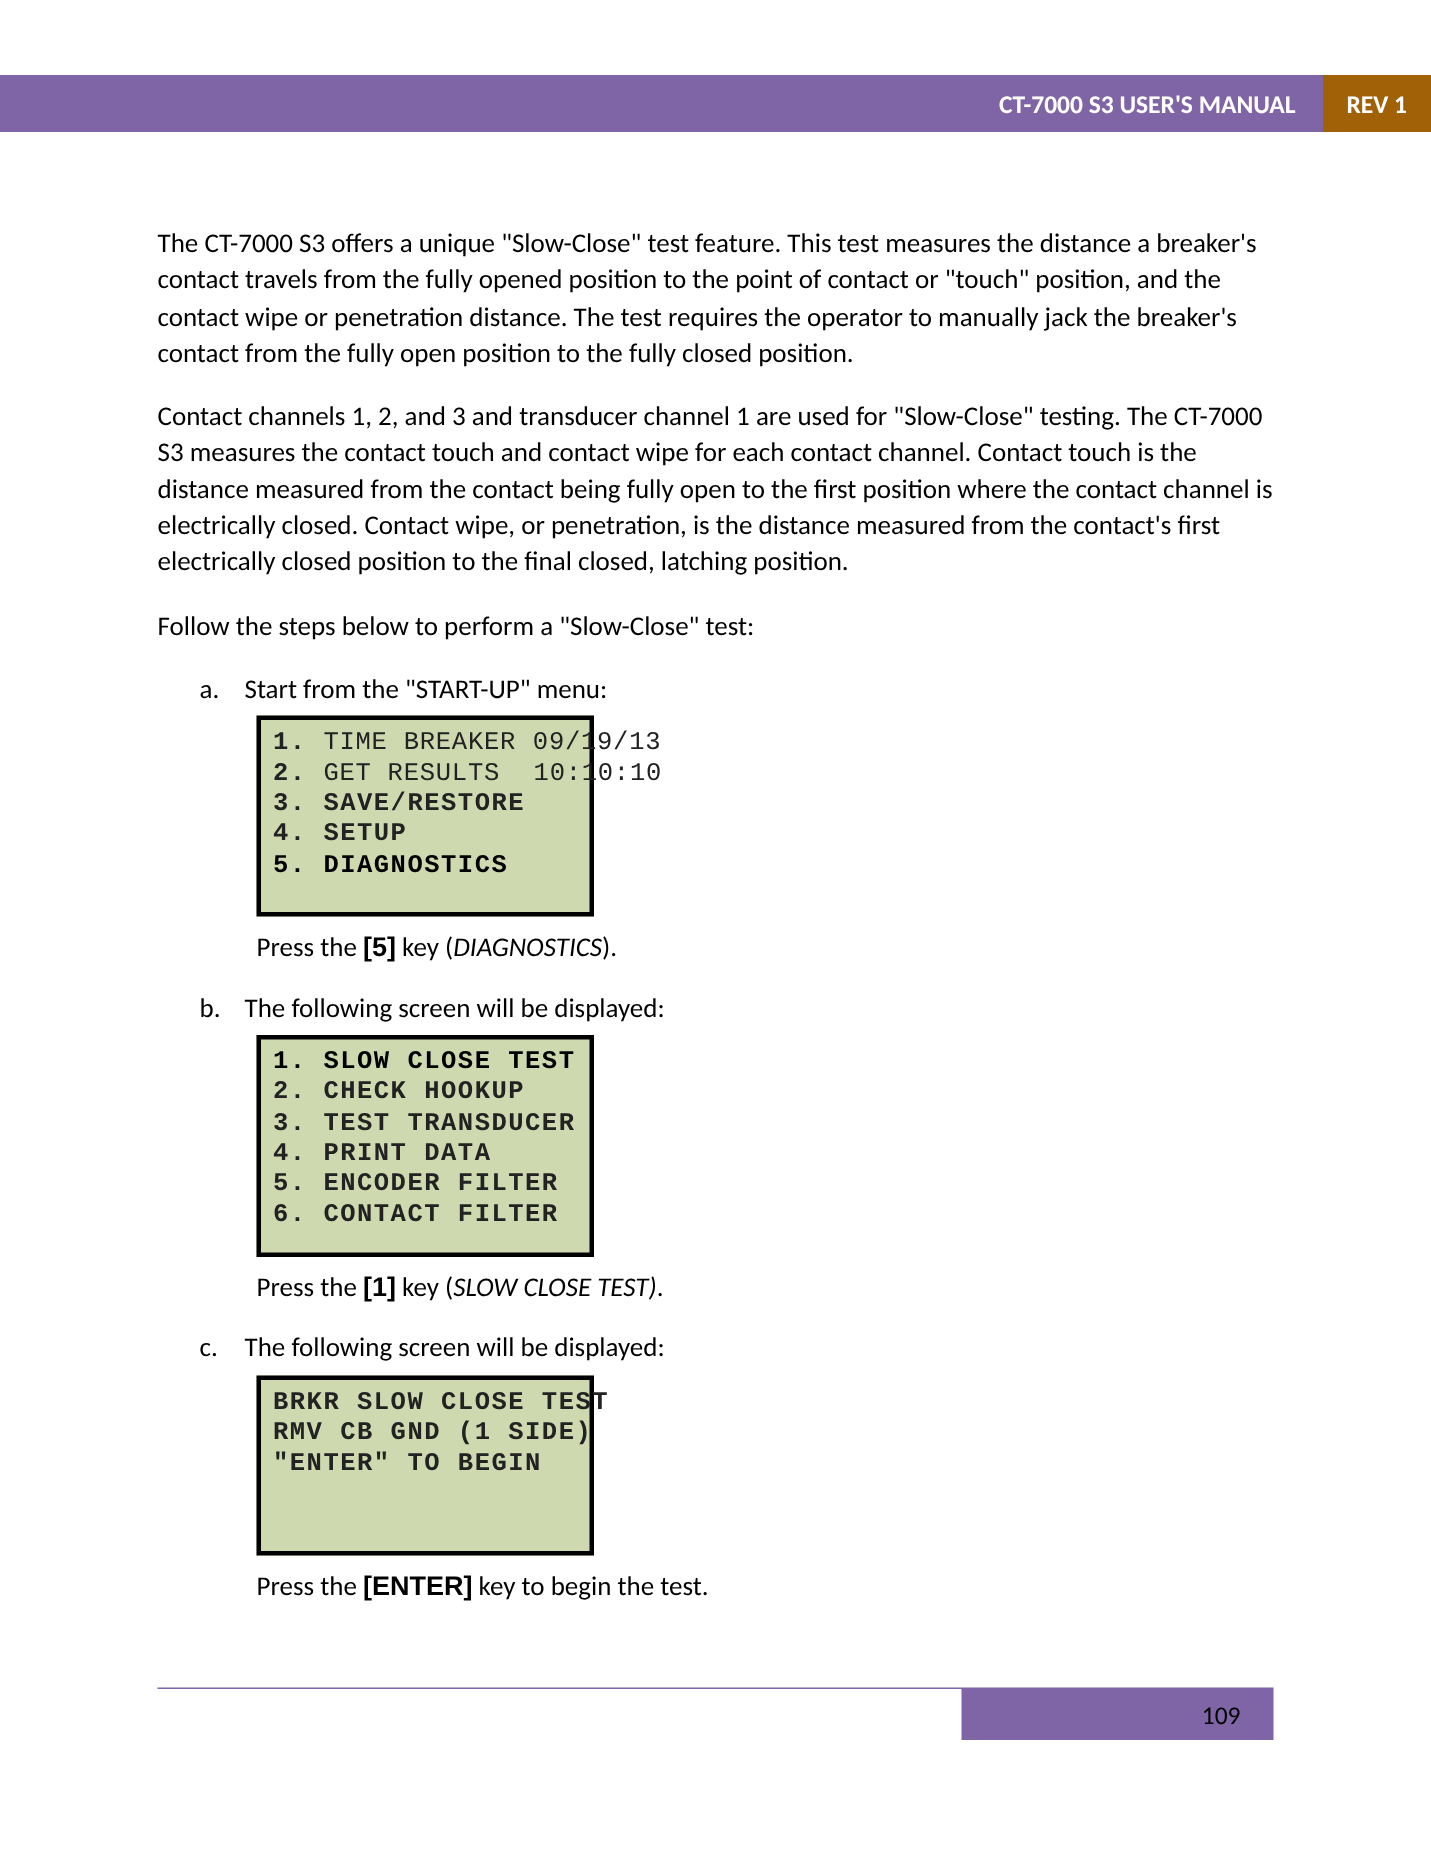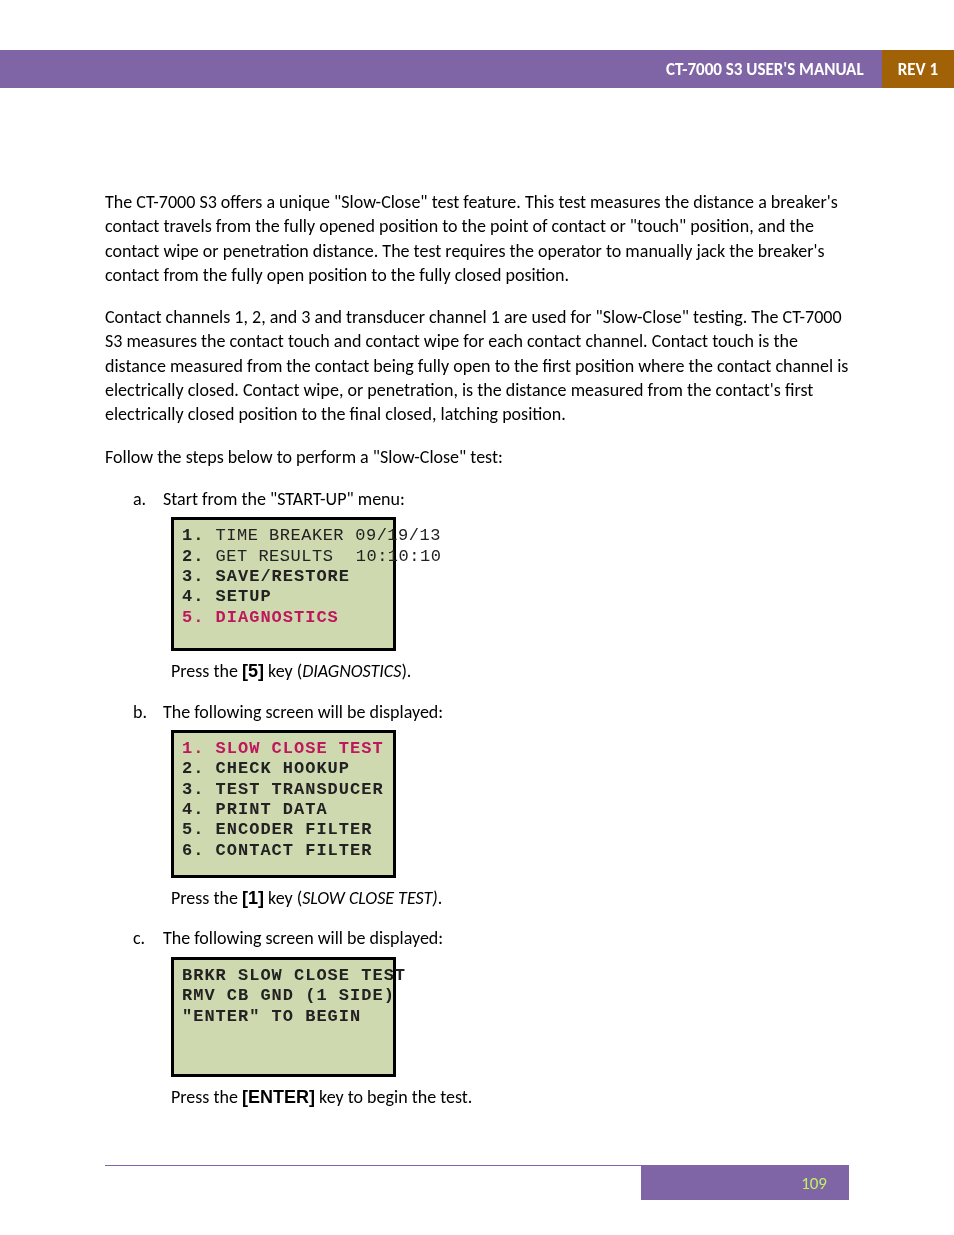--- a/index.html
+++ b/index.html
@@ -30,21 +30,21 @@
   .header .black-box {
     background: #a16207;
     color: #fff;
     font-weight: bold;
     font-size: 17px;
     display: flex;
     align-items: center;
     padding: 0 16px;
   }
   .content {
-    padding: 102px 105px 40px 105px;
+    padding: 62px 105px 40px 105px;
     line-height: 1.35;
   }
   .content p {
     margin: 0 0 18px 0;
     text-align: left;
   }
   ol.steps {
     list-style: none;
     margin: 0;
     padding: 0 0 0 28px;
@@ -67,40 +67,40 @@
     padding: 6px 8px 20px 8px;
     margin: 6px 0 8px 38px;
     white-space: pre;
     width: 225px;
     min-height: 110px;
     box-sizing: border-box;
     color: #222;
   }
   .lcd .lcd-line { display: block; }
   .lcd .lcd-line .thin { font-weight: normal; letter-spacing: 0.5px; }
-  .lcd .lcd-line.bold { font-weight: 900; color: #be185d; }
+  .lcd .lcd-line.bold { font-weight: 900; color: #000000; }
   .instr {
     margin: 6px 0 14px 38px;
   }
   .keylabel {
     font-family: Arial, sans-serif;
     font-weight: 900;
     letter-spacing: 0;
   }
   em.diag { font-style: italic; }
   .footer {
     display: flex;
     border-top: 1.5px solid #8065a6;
     margin: 0 105px 0 105px;
     height: 34px;
   }
   .footer .spacer { flex: 1; }
   .footer .purple {
     background: #8065a6;
-    color: #bef264;
+    color: #000000;
     display: flex;
     align-items: center;
     justify-content: flex-end;
     padding: 0 22px 0 160px;
     font-size: 17px;
   }
 </style>
 </head>
 <body>
 

